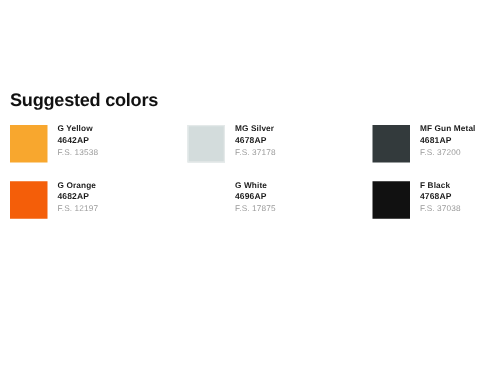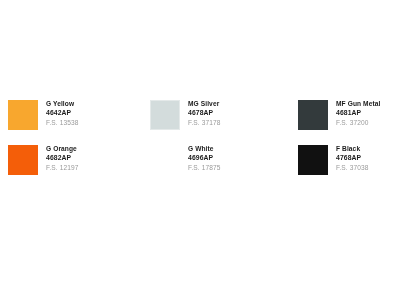--- a/index.html
+++ b/index.html
@@ -98,20 +98,21 @@
     color: #9a9a9a;
     line-height: 9.5px;
     letter-spacing: 0.1px;
   }
 </style>
 </head>
 <body style="background: rgb(255, 255, 255);">
 
 <div id="panel">
 
+  <div id="section-title">Suggested colors</div>
 
   <div id="color-grid">
 
     <div class="grid-row">
 
       <div class="color-entry col-0">
         <div class="swatch" style="background: rgb(248, 167, 46);"></div>
         <div class="entry-text">
           <div class="entry-name">G Yellow</div>
           <div class="entry-code">4642AP</div>

